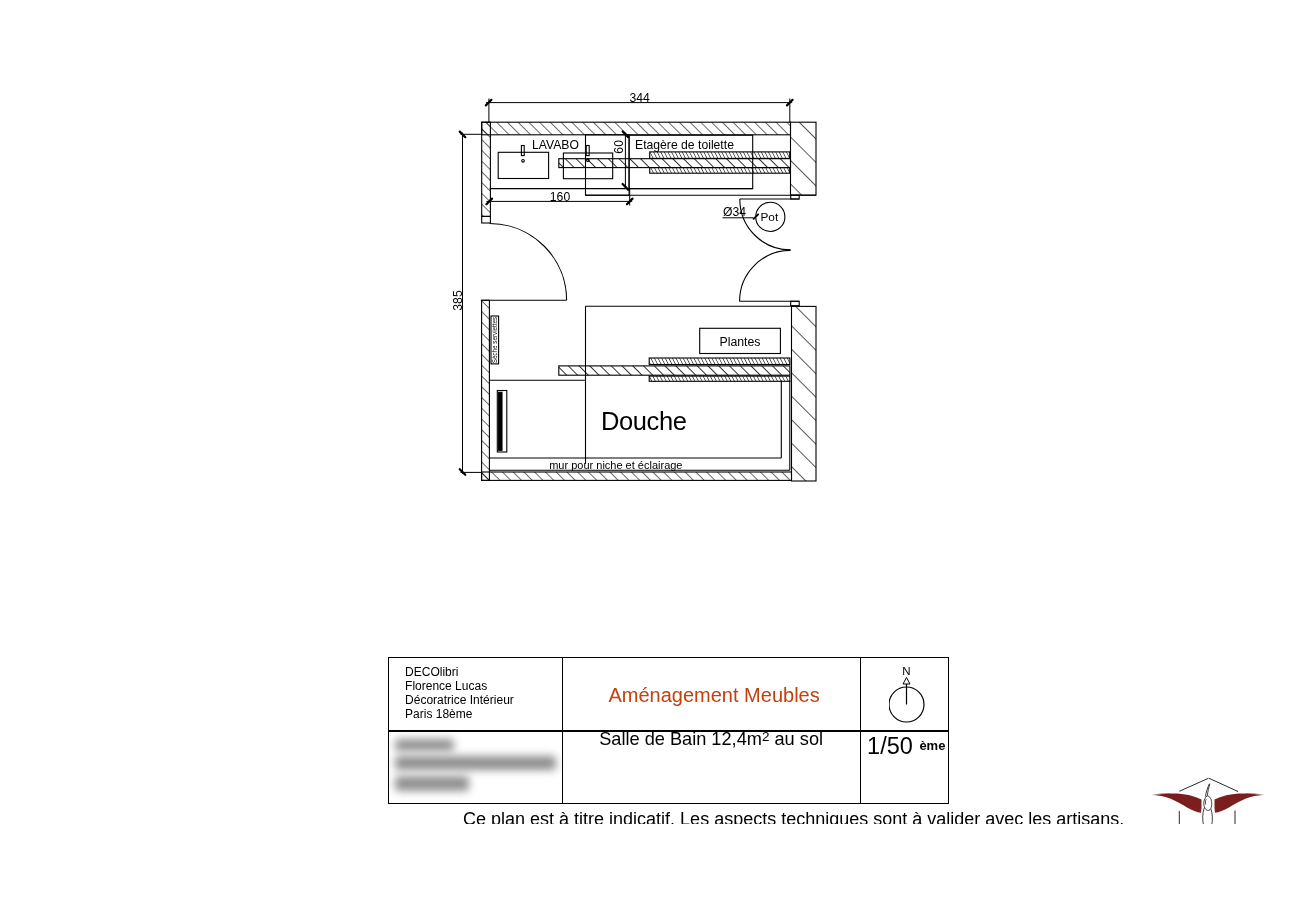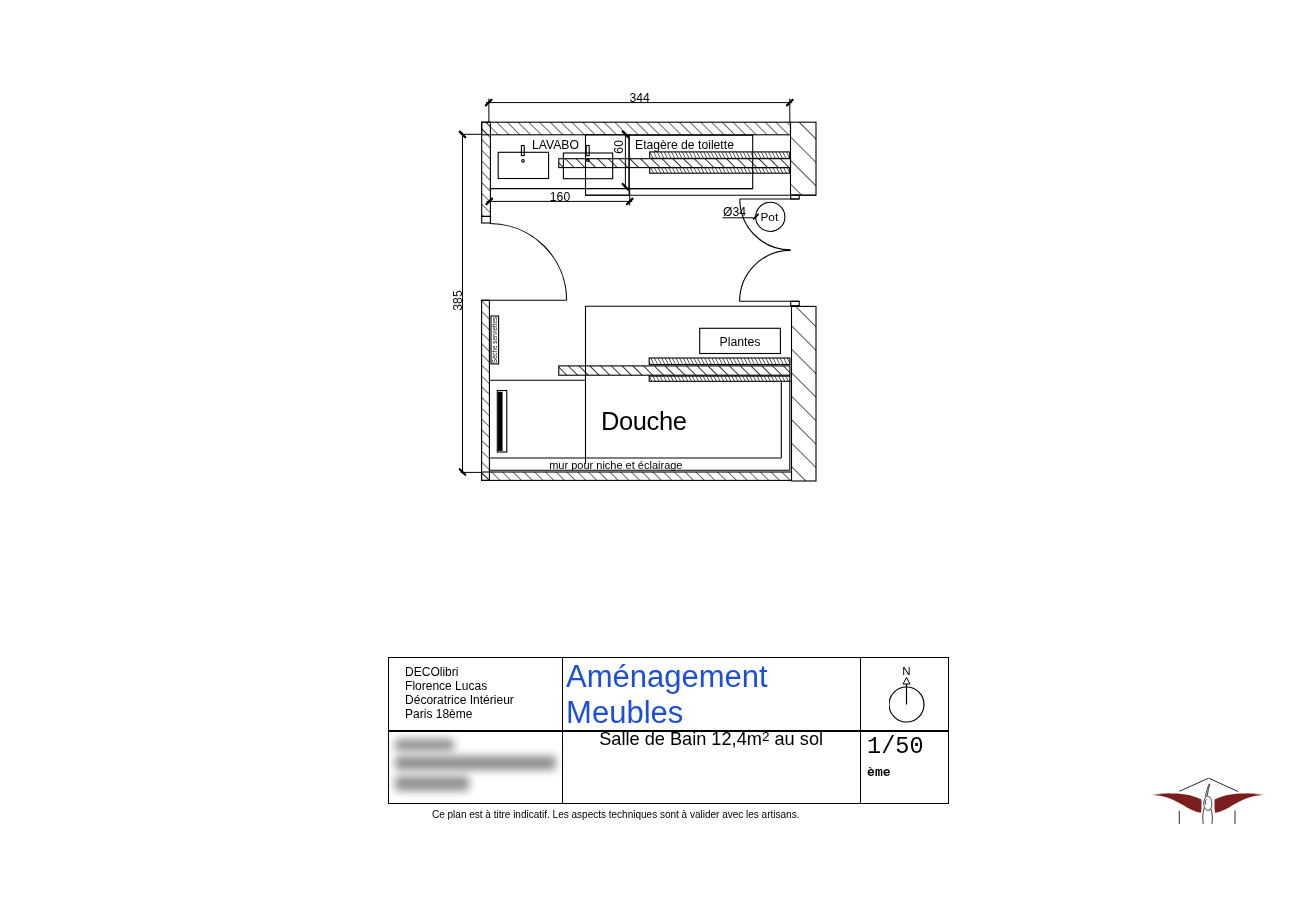--- a/index.html
+++ b/index.html
@@ -134,38 +134,38 @@
   <text x="582" y="429.8" font-size="25.5" letter-spacing="-0.4">Douche</text>
   <text x="478.2" y="340" font-size="6.3" text-anchor="middle" transform="rotate(-90 478.2 340)">Sèche serviettes</text>
 </g>
 </svg>
 
 <div class="abs" style="left:369.1px;top:656.8px;width:560.5px;height:147.7px;border:1.6px solid #000;box-sizing:border-box;">
   <div class="abs" style="left:172.7px;top:0;width:1.6px;height:100%;background:#000;"></div>
   <div class="abs" style="left:470.6px;top:0;width:1.6px;height:100%;background:#000;"></div>
   <div class="abs" style="left:0;top:72.3px;width:100%;height:1.6px;background:#000;"></div>
   <div class="abs" style="left:16px;top:7.3px;font-size:12px;line-height:14px;color:#000;">DECOlibri<br>Florence Lucas<br>Décoratrice Intérieur<br>Paris 18ème</div>
-  <div class="abs" style="left:177px;top:1.5px;width:296px;height:72px;display:flex;align-items:center;justify-content:center;font-size:31px;color:#1d4ed8;">Aménagement Meubles</div>
+  <div class="abs" style="left:177px;top:1.5px;width:296px;height:72px;display:flex;align-items:center;justify-content:center;font-size:20px;color:#c2410c;">Aménagement Meubles</div>
   <div class="abs" style="left:174px;top:71.3px;width:296px;height:72px;display:flex;align-items:flex-start;justify-content:center;font-size:18.2px;color:#000;">Salle de Bain 12,4m<span style="font-size:13.5px">2</span>&nbsp;au sol</div>
-  <div class="abs" style="left:478px;top:75.5px;font-size:23.5px;color:#000;font-family:Liberation Mono, monospace;">1/50 <span style="font-size:13px;font-weight:bold;vertical-align:4px;">ème</span></div>
+  <div class="abs" style="left:478px;top:75.5px;font-size:23.5px;color:#000;">1/50 <span style="font-size:13px;font-weight:bold;vertical-align:4px;">ème</span></div>
 
   <svg class="abs" style="left:500px;top:6px;" width="40" height="64" viewBox="0 0 40 64">
     <text x="17.5" y="11" font-size="11.5" text-anchor="middle">N</text>
     <path d="M 17.5 13.5 L 21 20 L 14 20 Z" fill="none" stroke="#000" stroke-width="1"></path>
     <line x1="17.5" y1="20" x2="17.5" y2="40.5" stroke="#000" stroke-width="1.2"></line>
     <circle cx="17.5" cy="40.5" r="17.5" fill="none" stroke="#000" stroke-width="1.2"></circle>
   </svg>
 
   <div class="abs" style="left:3px;top:79px;width:168px;height:64px;">
     <div class="abs" style="left:3px;top:2px;width:59px;height:12px;background:#909090;border-radius:4px;filter:blur(4.5px);"></div>
     <div class="abs" style="left:3px;top:19px;width:161px;height:14px;background:#8e8e8e;border-radius:4px;filter:blur(4.5px);"></div>
     <div class="abs" style="left:3px;top:39px;width:74px;height:15px;background:#909090;border-radius:4px;filter:blur(4.5px);"></div>
   </div>
 </div>
-<div class="abs" style="left:413px;top:809.4px;font-size:10px;color:#000;">Ce plan est à titre indicatif. Les aspects techniques sont à valider avec les artisans.</div>
+<div class="abs" style="left:444px;top:809.4px;font-size:18px;color:#000;">Ce plan est à titre indicatif. Les aspects techniques sont à valider avec les artisans.</div>
 
 <svg class="abs" style="left:1128px;top:770px" width="120" height="95" viewBox="0 0 120 95">
   <g fill="none" stroke="#2a2a2a" stroke-width="1">
     <path d="M 32.3 21.3 L 61.6 8.2"></path>
     <path d="M 62.1 8.3 L 91.2 21.6"></path>
     <path d="M 32.3 40.9 L 32.3 65.4 L 88 65.4 L 88 40.5"></path>
   </g>
   <g fill="#7a1e1e" stroke="none">
     <path d="M 54.5 29.5 C 46 25.5 36 23.2 24 23.6 C 17 23.9 11.5 24.6 8.5 25.3 C 13 25.6 18 26.6 23 28.5 C 30 31.2 35 34.5 40.5 37.8 C 45 40.4 50 42.4 54 42.7 L 54.5 38 Z"></path>
     <path d="M 67.5 29.5 C 76 25.5 86 23.2 98 23.6 C 105 23.9 110.5 24.6 113.5 25.3 C 109 25.6 104 26.6 99 28.5 C 92 31.2 87 34.5 81.5 37.8 C 77 40.4 72 42.4 68 42.7 L 67.5 38 Z"></path>

